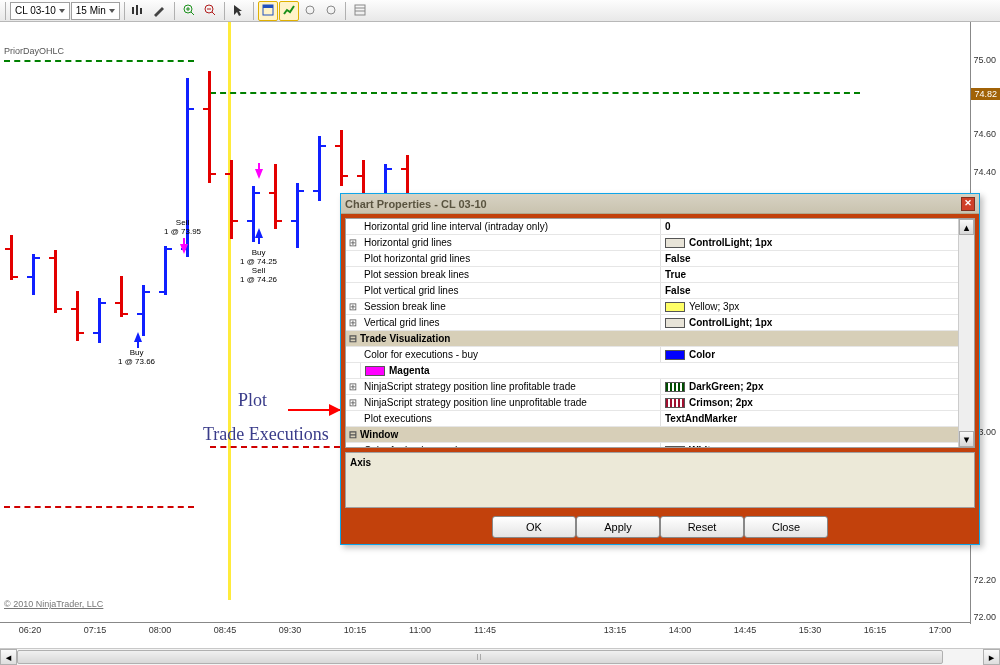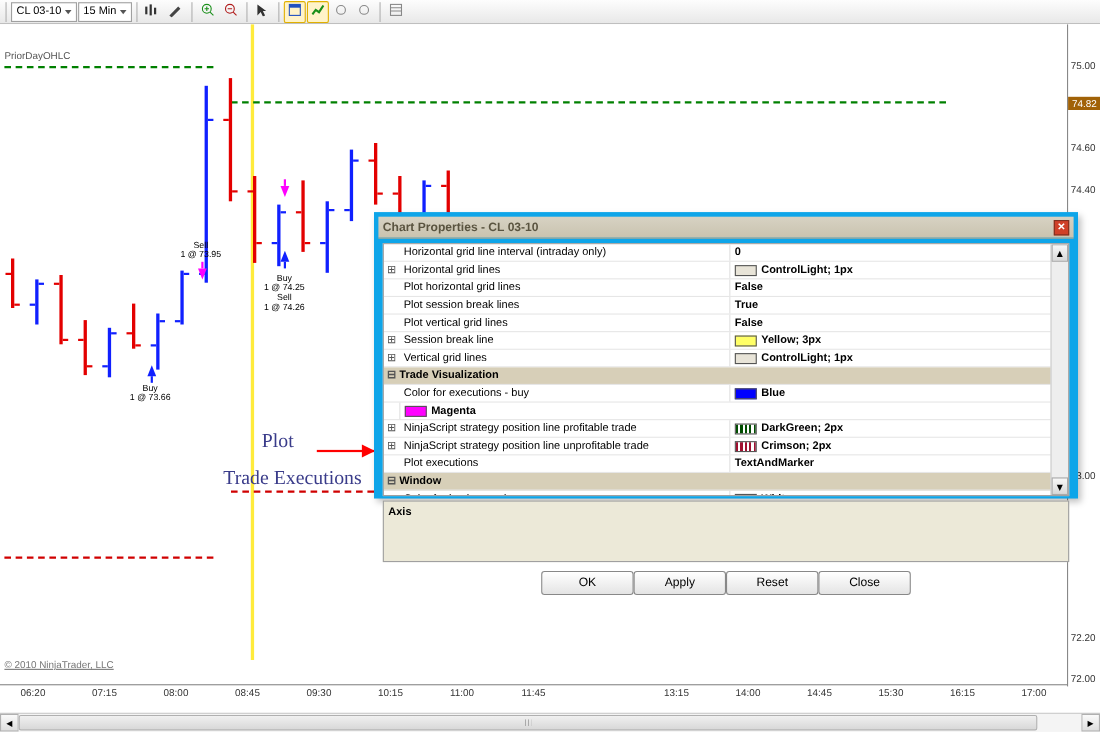--- a/index.html
+++ b/index.html
@@ -107,23 +107,23 @@
 
   .annot { position:absolute; color:#3a3c8a; font-family:'Times New Roman',serif; font-size:18px; }
   .red-arrow { position:absolute; }
   .red-arrow .shaft{position:absolute;height:2px;background:#f00;left:0;right:0;}
   .red-arrow .head{position:absolute;right:-1px;top:-5px;width:0;height:0;border-left:12px solid #f00;border-top:6px solid transparent;border-bottom:6px solid transparent;}
 
   
   .dialog {
     position:absolute;
     left:340px; top:193px;
-    width:640px; height:260px;
-    border:4px solid #0ea5e9;
-    background:#0ea5e9;
+    width:640px; height:352px;
+    border:1px solid #0ea5e9;
+    background:#c2410c;
     box-shadow: 3px 3px 6px rgba(0,0,0,0.25);
   }
   .dlg-title {
     height:20px;
     background:linear-gradient(#d7d2c3,#c9c3af);
     border-bottom:1px solid #b0a98f;
     display:flex;align-items:center;justify-content:space-between;
     padding:0 4px;
     font-size:11px;font-weight:bold;color:#5a5440;
   }
@@ -461,41 +461,41 @@
           <div class="plabel">Plot vertical grid lines</div>
           <div class="pvalue">
             <span style="font-weight: bold;">False</span>
           </div>
         </div>
         <div class="prop-row">
           <div class="expander">⊞</div>
           <div class="plabel">Session break line</div>
           <div class="pvalue">
             <div class="swatch" style="background: rgb(255, 255, 102);"></div>
-            <span style="font-weight: bold;">Yellow; 3px</span>
+            <span style="font-weight: normal;">Yellow; 3px</span>
           </div>
         </div>
         <div class="prop-row">
           <div class="expander">⊞</div>
           <div class="plabel">Vertical grid lines</div>
           <div class="pvalue">
             <div class="swatch" style="background: rgb(232, 228, 216);"></div>
             <span style="font-weight: bold;">ControlLight; 1px</span>
           </div>
         </div>
         <div class="prop-row cat">
           <div class="expander">⊟</div>
           <div class="plabel">Trade Visualization</div>
         </div>
         <div class="prop-row">
           <div class="expander"></div>
           <div class="plabel">Color for executions - buy</div>
           <div class="pvalue">
             <div class="swatch" style="background: rgb(0, 0, 255);"></div>
-            <span style="font-weight: bold;">Blue</span>
+            <span style="font-weight: bold;">Color</span>
           </div>
         </div>
         <div class="prop-row">
           <div class="expander"></div>
           <div class="pvalue">
             <div class="swatch" style="background: rgb(255, 0, 255);"></div>
             <span style="font-weight: bold;">Magenta</span>
           </div>
         </div>
         <div class="prop-row">

